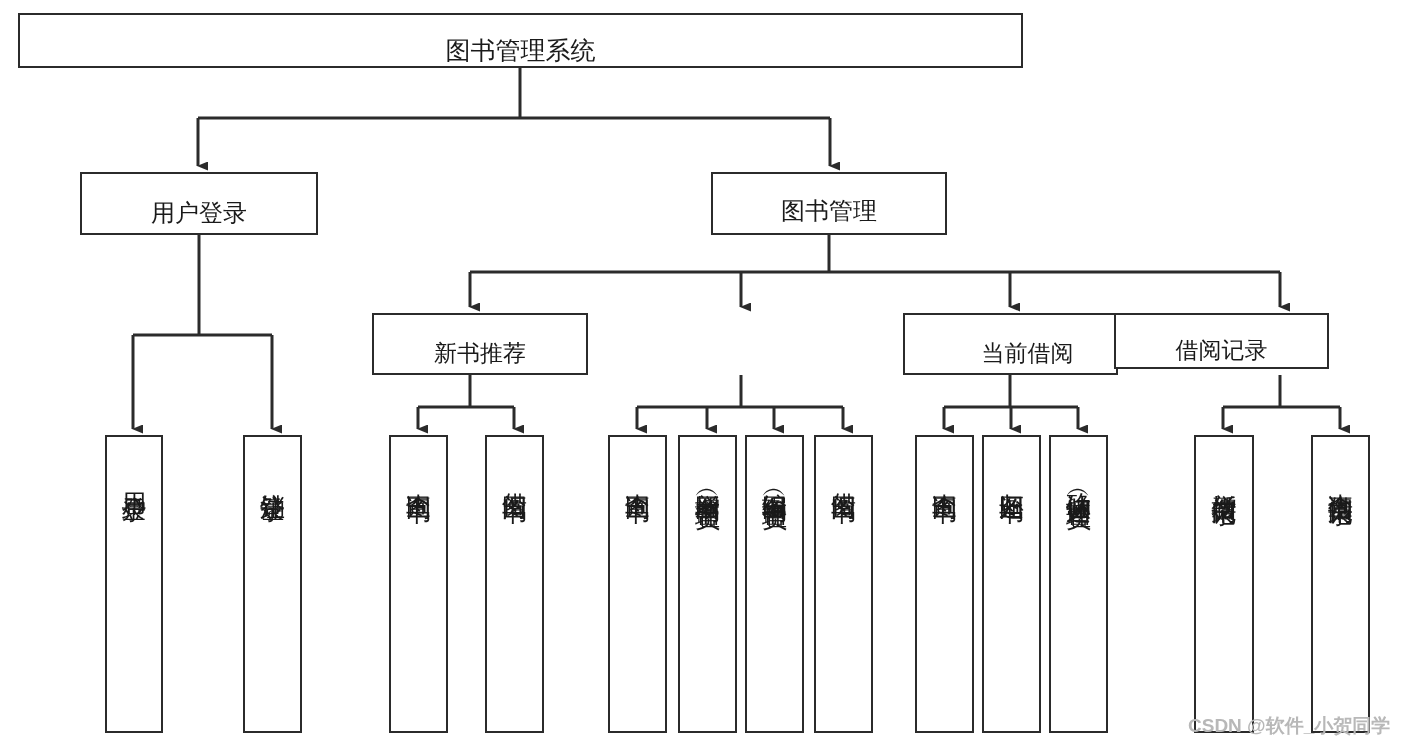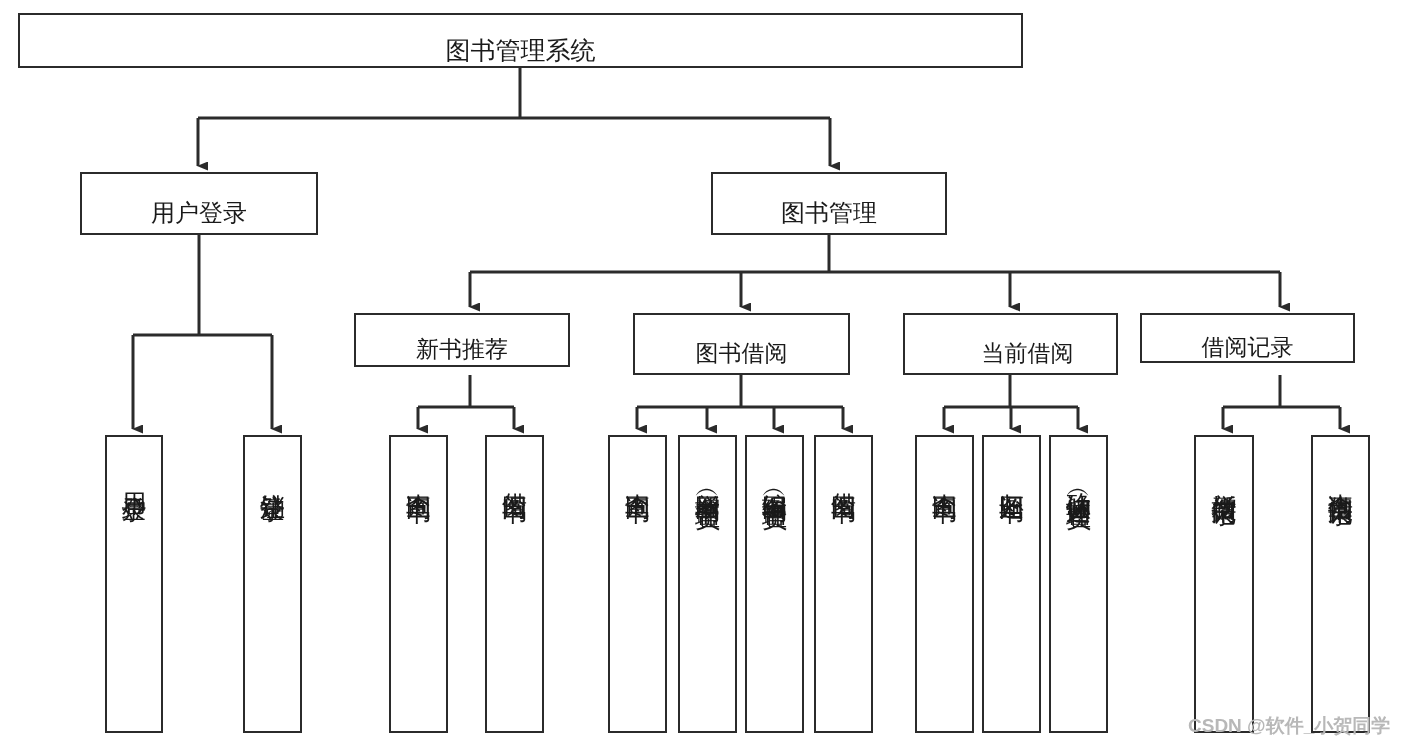--- a/index.html
+++ b/index.html
@@ -124,34 +124,31 @@
     </g>
   </svg>
 
   <div class="node root" style="left:18px; top:13px; width:1005px; height:55px;">
     <span class="node-label">图书管理系统</span>
   </div>
 
   <div class="node level2" style="left:80px; top:172px; width:238px; height:63px;">
     <span class="node-label">用户登录</span>
   </div>
-  <div class="node level2" style="left:711px; top:172px; width:236px; height:63px;">
+  <div class="node level2" style="left:711px; top:172px; width:236px; height:63px;font-family:Liberation Mono, monospace;">
     <span class="node-label">图书管理</span>
   </div>
 
-  <div class="node level3" style="left:354px; top:313px; width:216px; height:54px;">
+  <div class="node level3" style="left:372px; top:313px; width:216px; height:62px;">
     <span class="node-label">新书推荐</span>
-  </div>
-  <div class="node level3" style="left:633px; top:313px; width:217px; height:62px;">
-    <span class="node-label">图书借阅</span>
   </div>
   <div class="node level3" style="left:903px; top:313px; width:215px; height:62px;padding-left:34px;">
     <span class="node-label">当前借阅</span>
   </div>
-  <div class="node level3" style="left:1140px; top:313px; width:215px; height:50px;">
+  <div class="node level3" style="left:1114px; top:313px; width:215px; height:56px;">
     <span class="node-label">借阅记录</span>
   </div>
 
   <div class="node leaf" style="left:105px; top:435px; width:58px; height:298px;">
     <span class="node-label">用户登录</span>
   </div>
   <div class="node leaf" style="left:243px; top:435px; width:59px; height:298px;">
     <span class="node-label">注销登录</span>
   </div>
   <div class="node leaf" style="left:389px; top:435px; width:59px; height:298px;">

